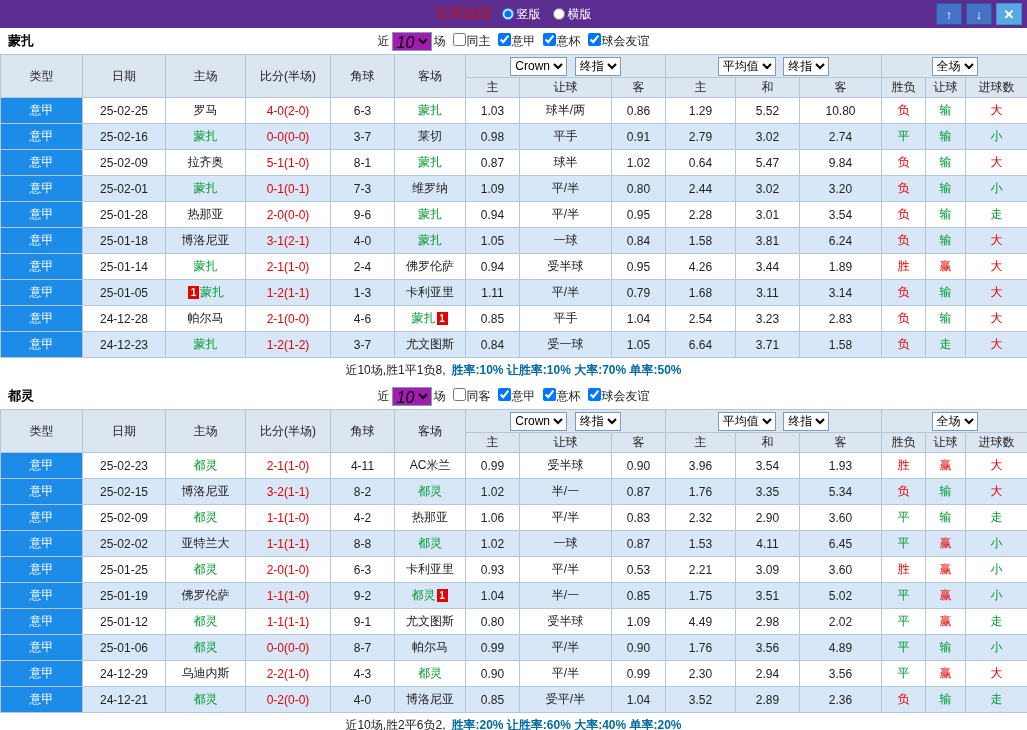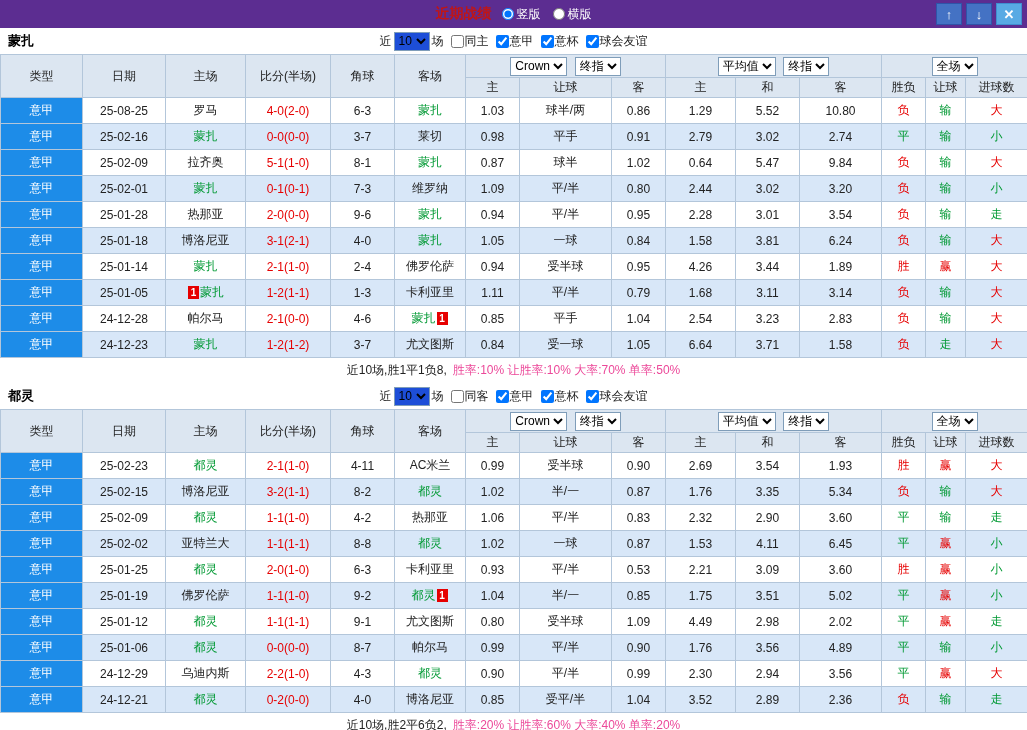--- a/index.html
+++ b/index.html
@@ -1,35 +1,35 @@
 <!DOCTYPE html>
 <html><head>
 <meta charset="utf-8">
 <style>
   * { box-sizing:border-box; margin:0; padding:0; }
   body { width:1027px; background:#fff; font-family:"Liberation Sans","DejaVu Sans",sans-serif; font-size:12px; color:#222; }
 
   
   .titlebar { height:28px; background:#5c2d91; display:flex; align-items:center; position:relative; }
   .titlebar-center { margin:0 auto; display:flex; align-items:center; gap:10px; }
-  .page-title { color:#c11515; font-weight:bold; font-size:14px; }
+  .page-title { color:#c11515; font-weight:normal; font-size:14px; }
   .radio-group { display:flex; align-items:center; gap:12px; color:#fff; }
   .radio-opt { display:flex; align-items:center; gap:3px; }
   .radio-opt input { width:12px; height:12px; }
   .window-btns { position:absolute; right:5px; top:3px; display:flex; gap:4px; }
   .win-btn { width:26px; height:22px; border:1px solid #2f54a8; background:#4472c4; color:#fff;
              font-size:13px; font-weight:bold; cursor:pointer; display:flex; align-items:center; justify-content:center; }
   .win-btn.close { background:#58aae4; border-color:#3f8fd0; }
 
   
   .section-header { height:26px; position:relative; display:flex; align-items:center; background:#fff; }
   .team-name { position:absolute; left:8px; font-weight:bold; font-size:13px; color:#000; }
   .filters { margin:0 auto; display:flex; align-items:center; gap:2px; }
-  .filters select { height:19px; font-size:12px; border:1px solid #7f9db9; background:#1d4ed8; }
-  .filters .cb { display:flex; align-items:center; }
+  .filters select { height:19px; font-size:16px; border:1px solid #7f9db9; background:#a21caf;font-style:italic; }
+  .filters .cb { display:flex; }
   .filters input[type=checkbox] { width:13px; height:13px; margin:0 1px 0 5px; }
 
   
   table { width:1027px; border-collapse:collapse; table-layout:fixed; }
   th, td { border:1px solid #b3c6da; text-align:center; font-size:12px; white-space:nowrap; overflow:hidden; padding:0; }
   thead th { background:#dce6f1; font-weight:normal; color:#222; }
   thead tr.hr1 th { height:23px; }
   thead tr.hr2 th { height:20px; }
   thead select { height:19px; font-size:12px; margin:0 2px; border:1px solid #7f9db9; background:#fff; }
   tbody td { height:26px; }
@@ -37,21 +37,21 @@
   tbody tr:nth-child(even) td { background:#d8e7f8; }
   td.league { background:#1d8ce8 !important; color:#fff; }
   .score { color:#e60000; }
   .t-green { color:#009933; }
   .c-red { color:#e60000; }
   .c-green { color:#009933; }
   .redcard { display:inline-block; background:#e60000; color:#fff; width:11px; height:13px; line-height:13px;
              font-size:10px; font-weight:bold; vertical-align:middle; margin:0 1px; }
 
   .summary { height:25px; display:flex; align-items:center; justify-content:center; gap:6px; background:#fff; }
-  .summary .stats { color:#ec4899; }
+  .summary .stats { color:#0369a1;font-weight:bold; }
 </style>
 </head>
 <body>
 
 <div class="titlebar">
   <div class="titlebar-center">
     <span class="page-title">近期战绩</span>
     <span class="radio-group">
       <label class="radio-opt">
         <input type="radio" name="layout-version" checked="" style="">
@@ -142,21 +142,21 @@
         <th>和</th>
         <th>客</th>
         <th>胜负</th>
         <th>让球</th>
         <th>进球数</th>
       </tr>
     </thead>
     <tbody>
         <tr>
           <td class="league">意甲</td>
-          <td>25-08-25</td>
+          <td>25-02-25</td>
           <td><span class="">罗马</span></td>
           <td class="score">4-0(2-0)</td>
           <td>6-3</td>
           <td><span class="t-green">蒙扎</span></td>
           <td>1.03</td>
           <td>球半/两</td>
           <td>0.86</td>
           <td>1.29</td>
           <td>5.52</td>
           <td>10.80</td>
@@ -406,21 +406,21 @@
         <tr>
           <td class="league">意甲</td>
           <td>25-02-23</td>
           <td><span class="t-green">都灵</span></td>
           <td class="score">2-1(1-0)</td>
           <td>4-11</td>
           <td><span class="">AC米兰</span></td>
           <td>0.99</td>
           <td>受半球</td>
           <td>0.90</td>
-          <td>2.69</td>
+          <td>3.96</td>
           <td>3.54</td>
           <td>1.93</td>
           <td class="c-red">胜</td>
           <td class="c-red">赢</td>
           <td class="c-red">大</td>
         </tr>
         <tr>
           <td class="league">意甲</td>
           <td>25-02-15</td>
           <td><span class="">博洛尼亚</span></td>

